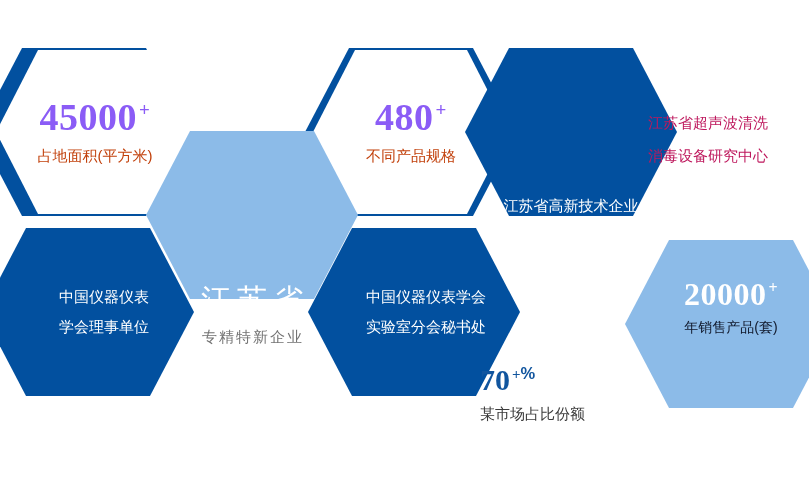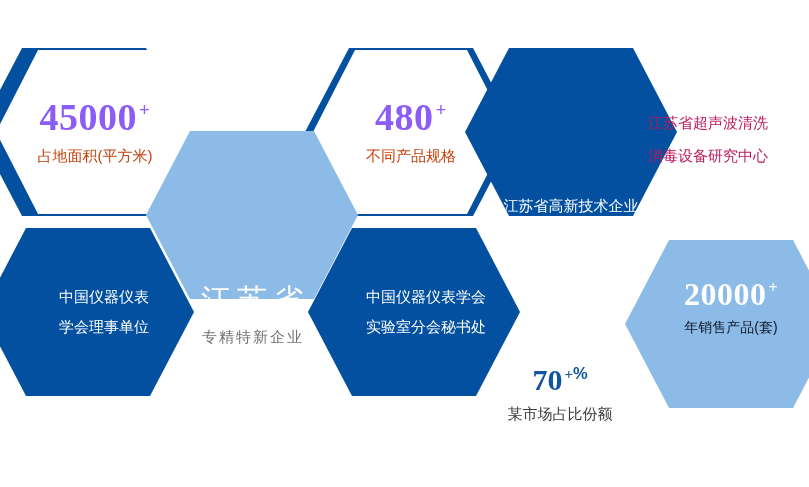--- a/index.html
+++ b/index.html
@@ -104,21 +104,21 @@
     color: #be185d;
     font-size: 15px;
     line-height: 33px;
     white-space: nowrap;
     font-family: Liberation Mono, monospace;
   }
 
   
   .free-stat {
     position: absolute;
-    text-align: center;
+    text-align: left;
   }
   .free-stat .statnum { color: #11559E; font-size: 30px; }
   .free-stat .statlabel { color: #3b3b3b; font-size: 15px; margin-top: 10px; display: block; }
   .free-stat .pct {
     font-size: 0.55em;
     vertical-align: super;
     font-family: "Liberation Sans", sans-serif;
     font-weight: bold;
   }
 </style>

